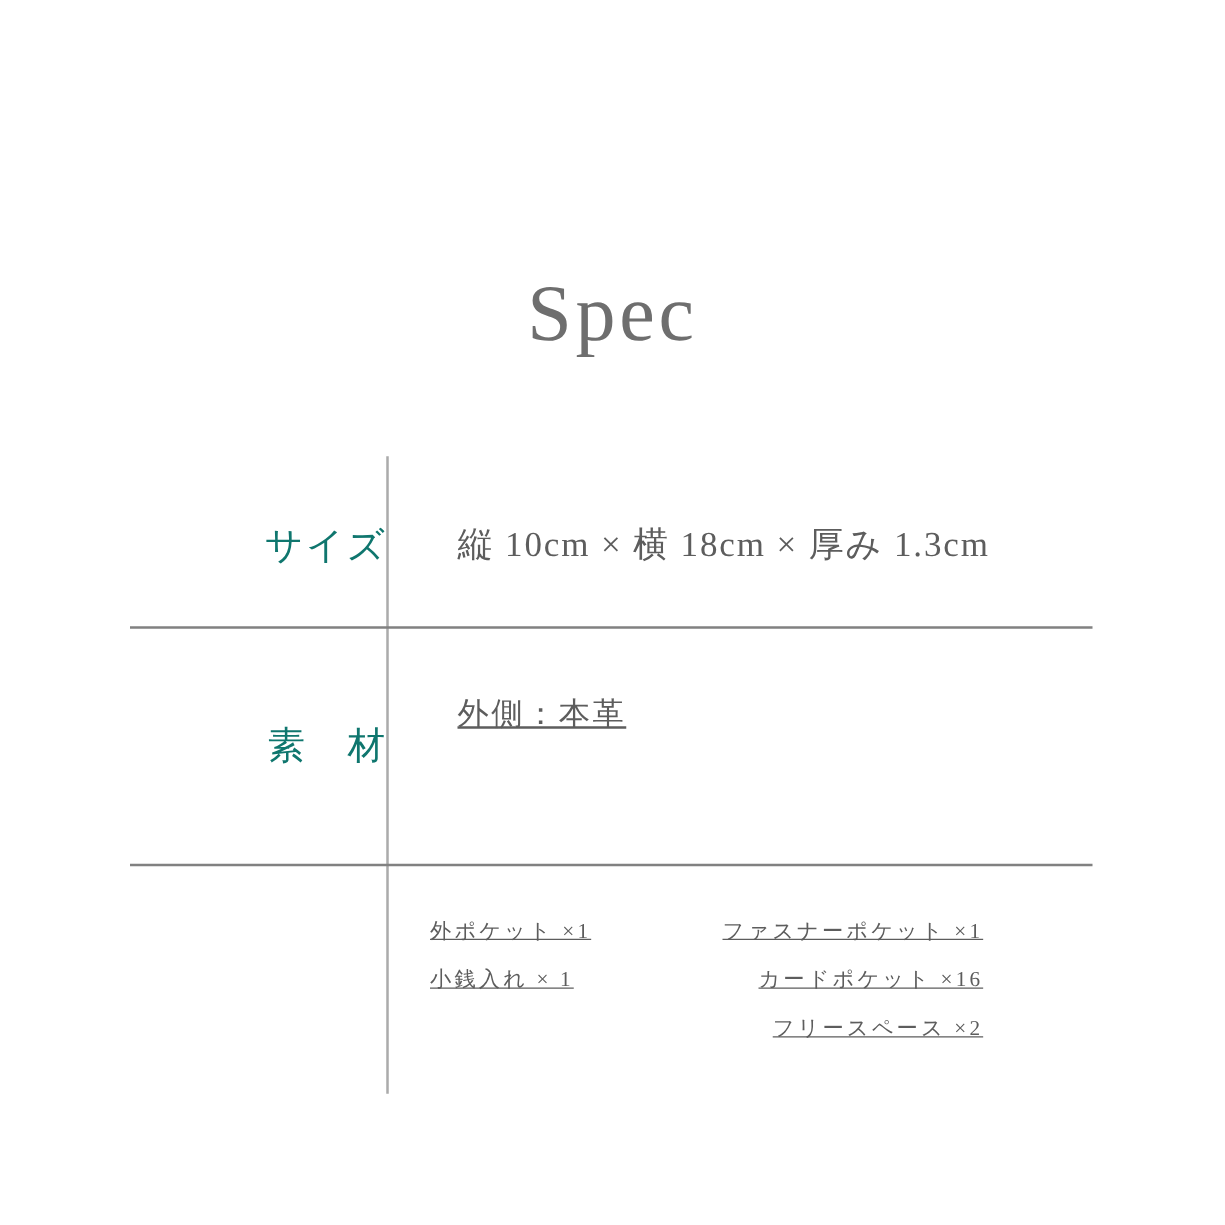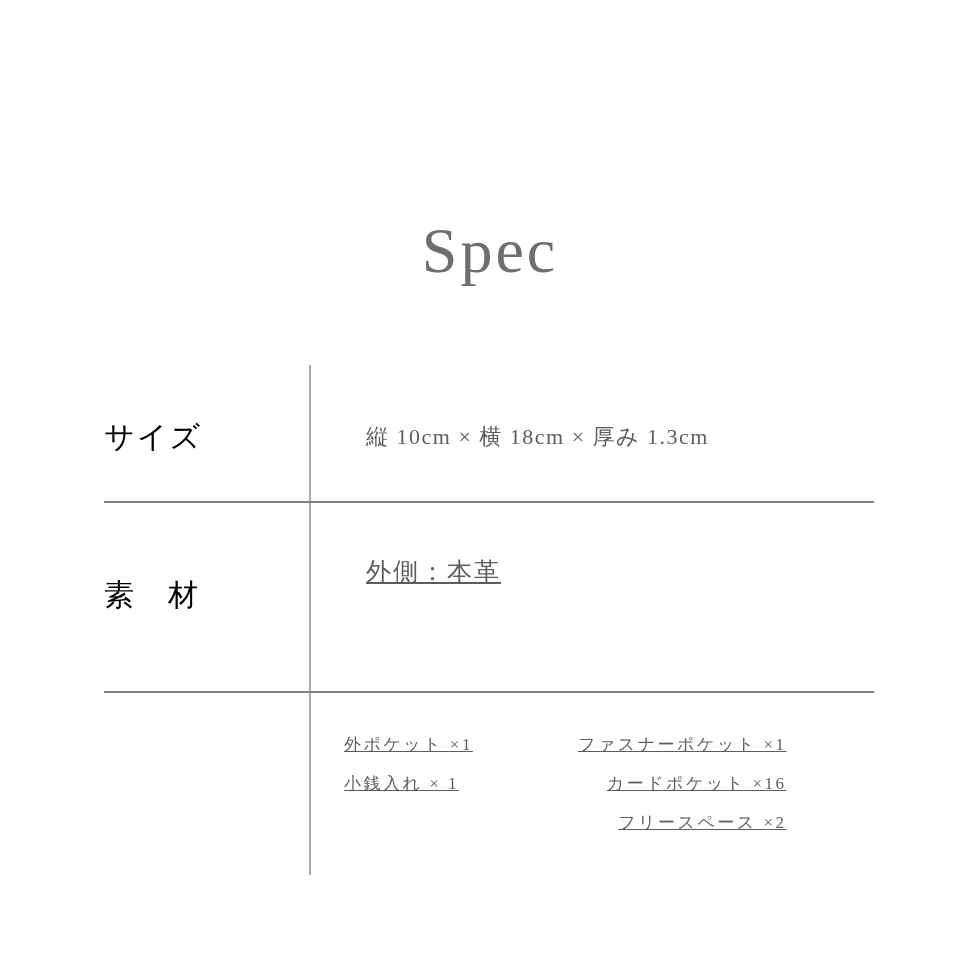--- a/index.html
+++ b/index.html
@@ -49,35 +49,35 @@
     height: 2px;
     background: #818181;
   }
   .hline.h1 { top: 501px; }
   .hline.h2 { top: 691px; }
 
   .row-label {
     position: absolute;
     left: 104px;
     width: 206px;
-    text-align: left;
+    text-align: right;
     font-size: 30px;
     line-height: 34px;
     letter-spacing: 2px;
-    color: #000000;
+    color: #0f766e;
   }
   .label-size    { top: 420px; }
-  .label-material{ top: 580px; font-family: Liberation Mono, monospace; }
+  .label-material{ top: 580px; }
   .label-storage { top: 767px; }
 
   .size-value {
     position: absolute;
     left: 366px;
     top: 422px;
-    font-size: 22px;
+    font-size: 28px;
     line-height: 30px;
     letter-spacing: 1.5px;
     white-space: nowrap;
   }
   .material-lines {
     position: absolute;
     left: 366px;
     top: 547px;
     font-size: 25px;
     line-height: 50px;

